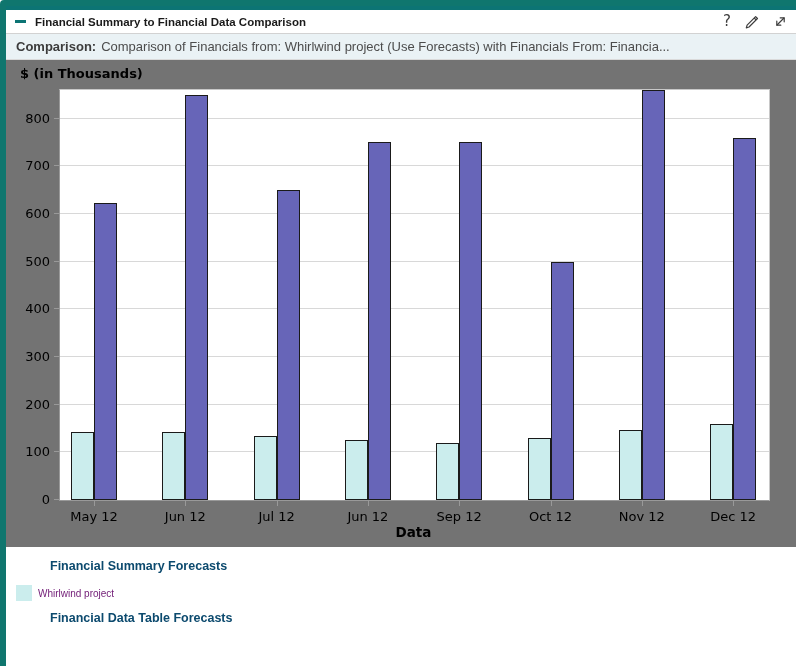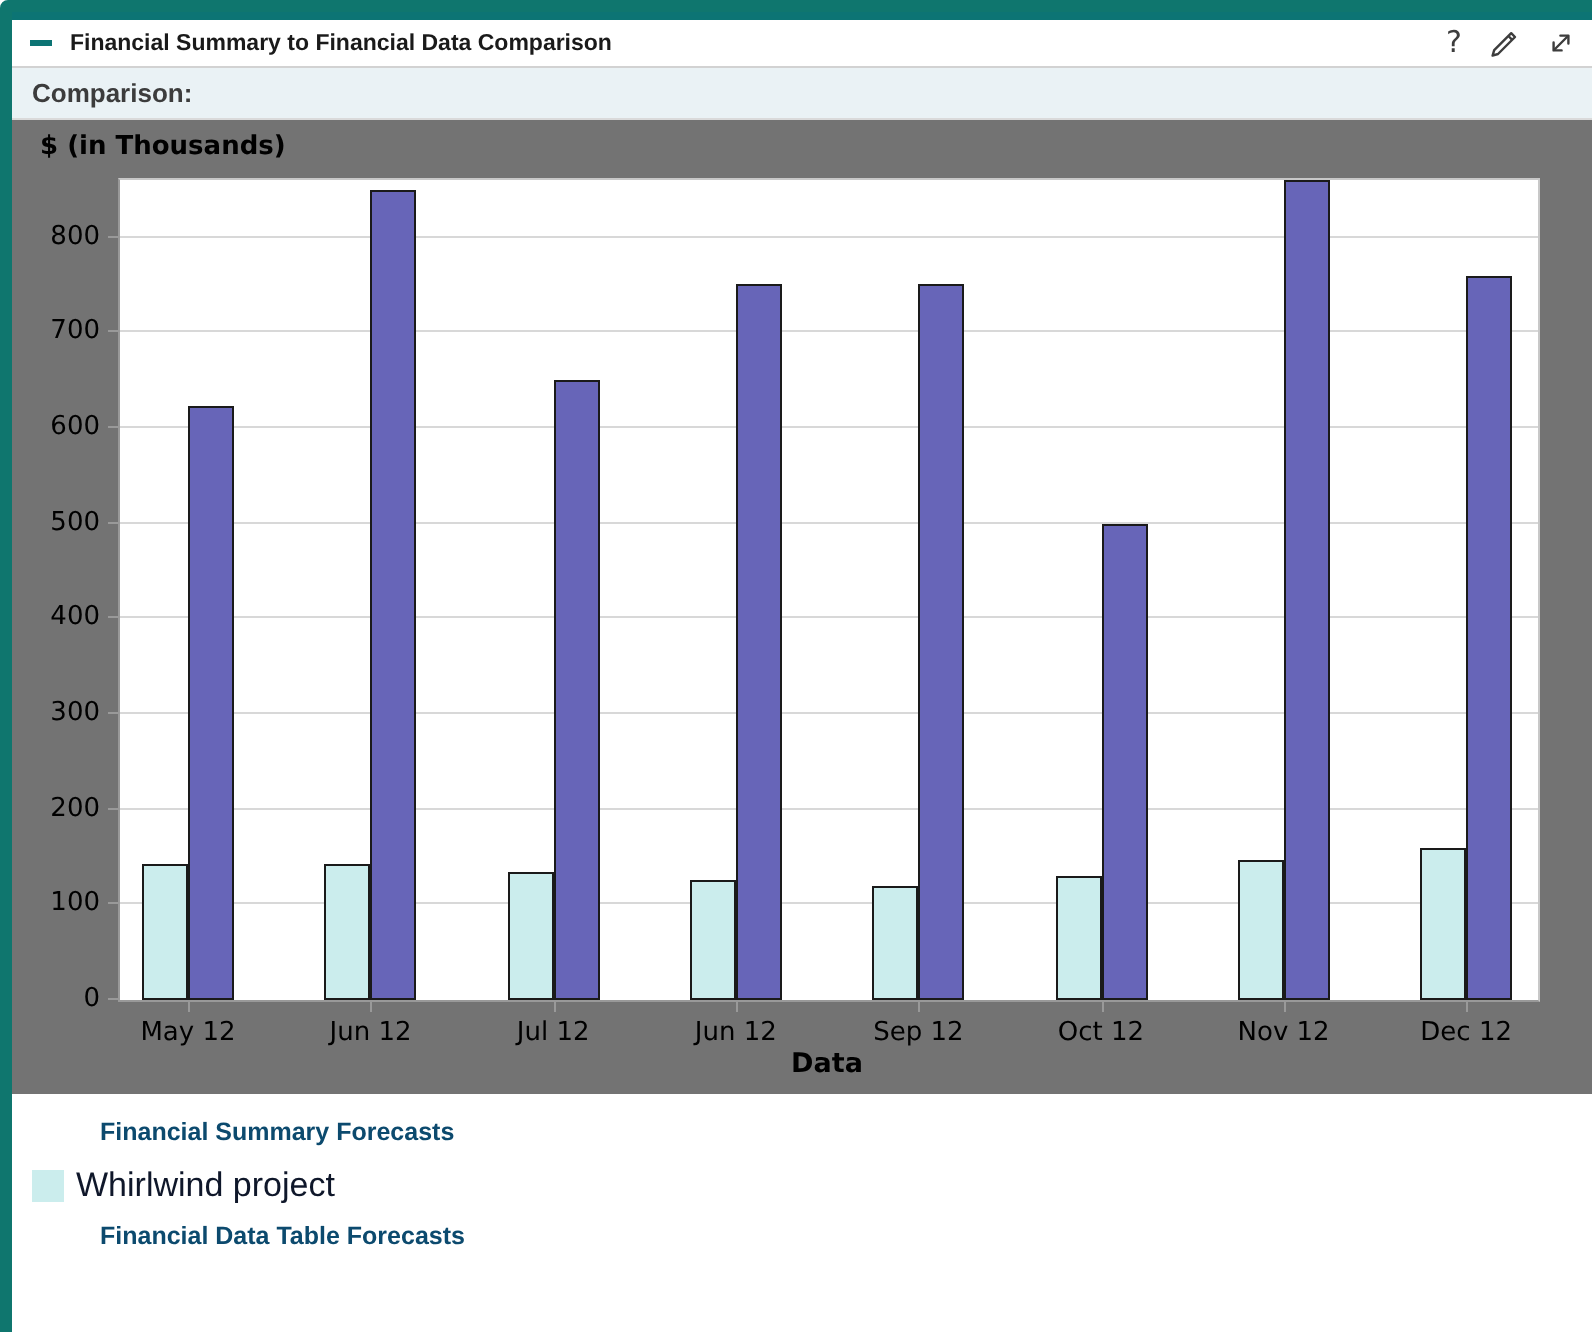--- a/index.html
+++ b/index.html
@@ -30,21 +30,21 @@
   .xtick{position:absolute;bottom:-6px;width:1px;height:6px;background:#999;}
   .xlabel-item{position:absolute;top:calc(100% + 9px);width:90px;text-align:center;
                font:13px "DejaVu Sans",sans-serif;color:#000;}
   .xtitle{position:absolute;left:53px;top:464px;width:709px;text-align:center;
           font:bold 13.5px "DejaVu Sans",sans-serif;color:#000;}
   
   .legend{padding:2px 0 0 10px;}
   .legend-heading{margin-top:10px;font-size:12.5px;font-weight:bold;color:#0c4a6e;padding-left:34px;}
   .legend-item{margin-top:12px;display:flex;align-items:center;height:16px;}
   .legend-swatch{width:16px;height:16px;flex:0 0 auto;}
-  .legend-label{margin-left:6px;font-size:17px;color:#0f172a;}
+  .legend-label{margin-left:6px;font-size:10px;color:#701a75;}
 </style>
 </head>
 <body>
 
 <div class="window">
   <div class="accent"></div>
 
   <div class="titlebar">
     <span class="mindash"></span>
     <span class="title">Financial Summary to Financial Data Comparison</span>
@@ -65,20 +65,21 @@
             <path d="M7.2 3.8 H11.2 V7.8"></path>
             <path d="M3.8 7.2 V11.2 H7.8"></path>
           </g>
         </svg>
       </span>
     </span>
   </div>
 
   <div class="prefsbar">
     <span class="pl">Comparison:</span>
+    <span class="pt">Comparison of Financials from: Whirlwind project (Use Forecasts) with Financials From: Financia...</span>
   </div>
 
   <div class="chart">
     <div class="ytitle">$ (in Thousands)</div>
     <div class="plot">
         <div class="ytick" style="bottom: 0px;"></div>
         <div class="ylabel" style="bottom: -7px;">0</div>
         <div class="gridline" style="bottom: 47.6744px;"></div>
         <div class="ytick" style="bottom: 47.6744px;"></div>
         <div class="ylabel" style="bottom: 40.6744px;">100</div>

